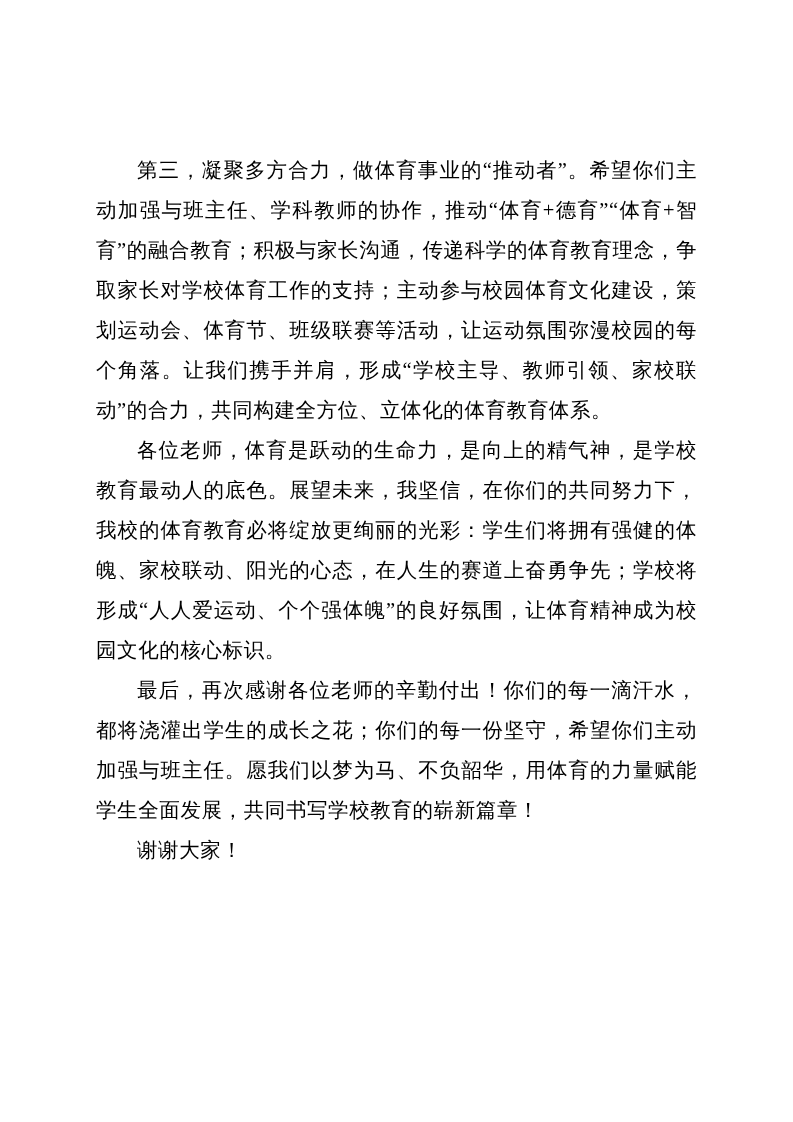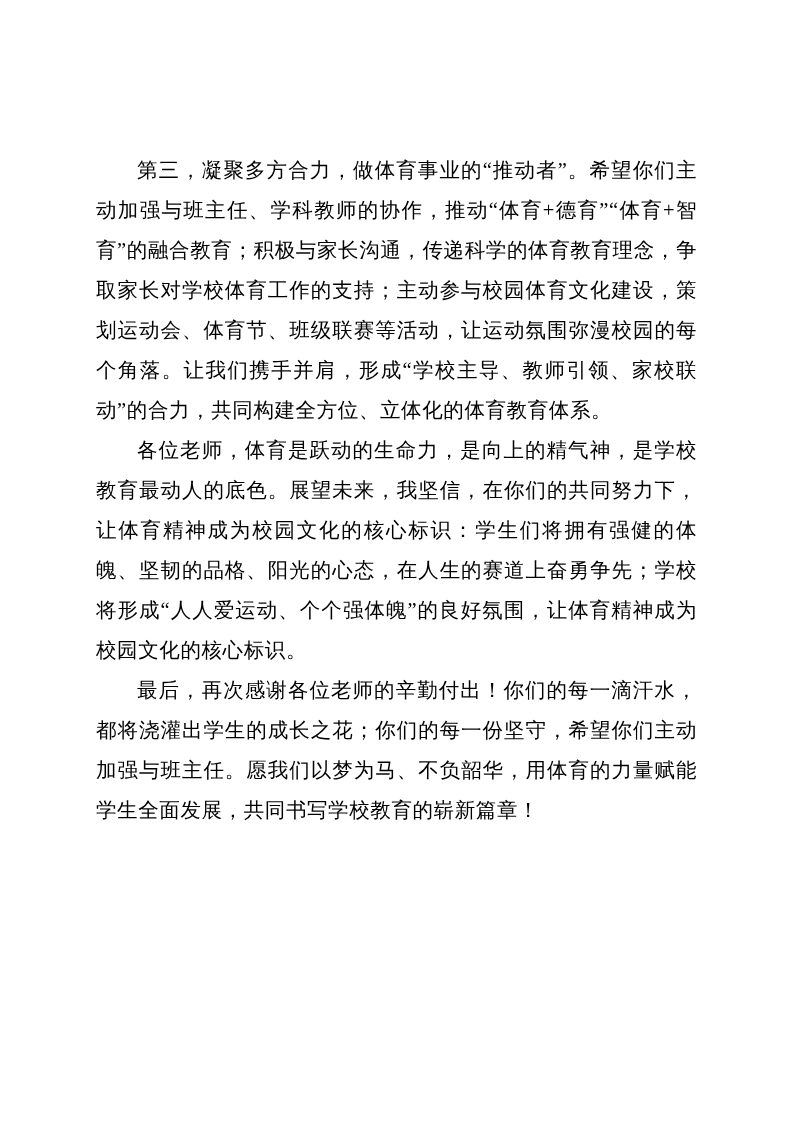--- a/index.html
+++ b/index.html
@@ -43,16 +43,17 @@
   .closing {
     text-indent: 2em;
   }
 </style>
 </head>
 <body>
 
 <div class="page">
   <div class="doc-body">
     <p class="para">第三，凝聚多方合力，做体育事业的“推动者”。希望你们主动加强与班主任、学科教师的协作，推动“体育+德育”“体育+智育”的融合教育；积极与家长沟通，传递科学的体育教育理念，争取家长对学校体育工作的支持；主动参与校园体育文化建设，策划运动会、体育节、班级联赛等活动，让运动氛围弥漫校园的每个角落。让我们携手并肩，形成“学校主导、教师引领、家校联动”的合力，共同构建全方位、立体化的体育教育体系。</p>
-    <p class="para">各位老师，体育是跃动的生命力，是向上的精气神，是学校教育最动人的底色。展望未来，我坚信，在你们的共同努力下，让体育精神成为校园文化的核心标识：学生们将拥有强健的体魄、坚韧的品格、阳光的心态，在人生的赛道上奋勇争先；学校将形成“人人爱运动、个个强体魄”的良好氛围，让体育精神成为校园文化的核心标识。</p>
+    <p class="para">各位老师，体育是跃动的生命力，是向上的精气神，是学校教育最动人的底色。展望未来，我坚信，在你们的共同努力下，我校的体育教育必将绽放更绚丽的光彩：学生们将拥有强健的体魄、家校联动、阳光的心态，在人生的赛道上奋勇争先；学校将形成“人人爱运动、个个强体魄”的良好氛围，让体育精神成为校园文化的核心标识。</p>
     <p class="para">最后，再次感谢各位老师的辛勤付出！你们的每一滴汗水，都将浇灌出学生的成长之花；你们的每一份坚守，希望你们主动加强与班主任。愿我们以梦为马、不负韶华，用体育的力量赋能学生全面发展，共同书写学校教育的崭新篇章！</p>
+    <p class="para closing">谢谢大家！</p>
   </div>
 </div>
 
 </body></html>

